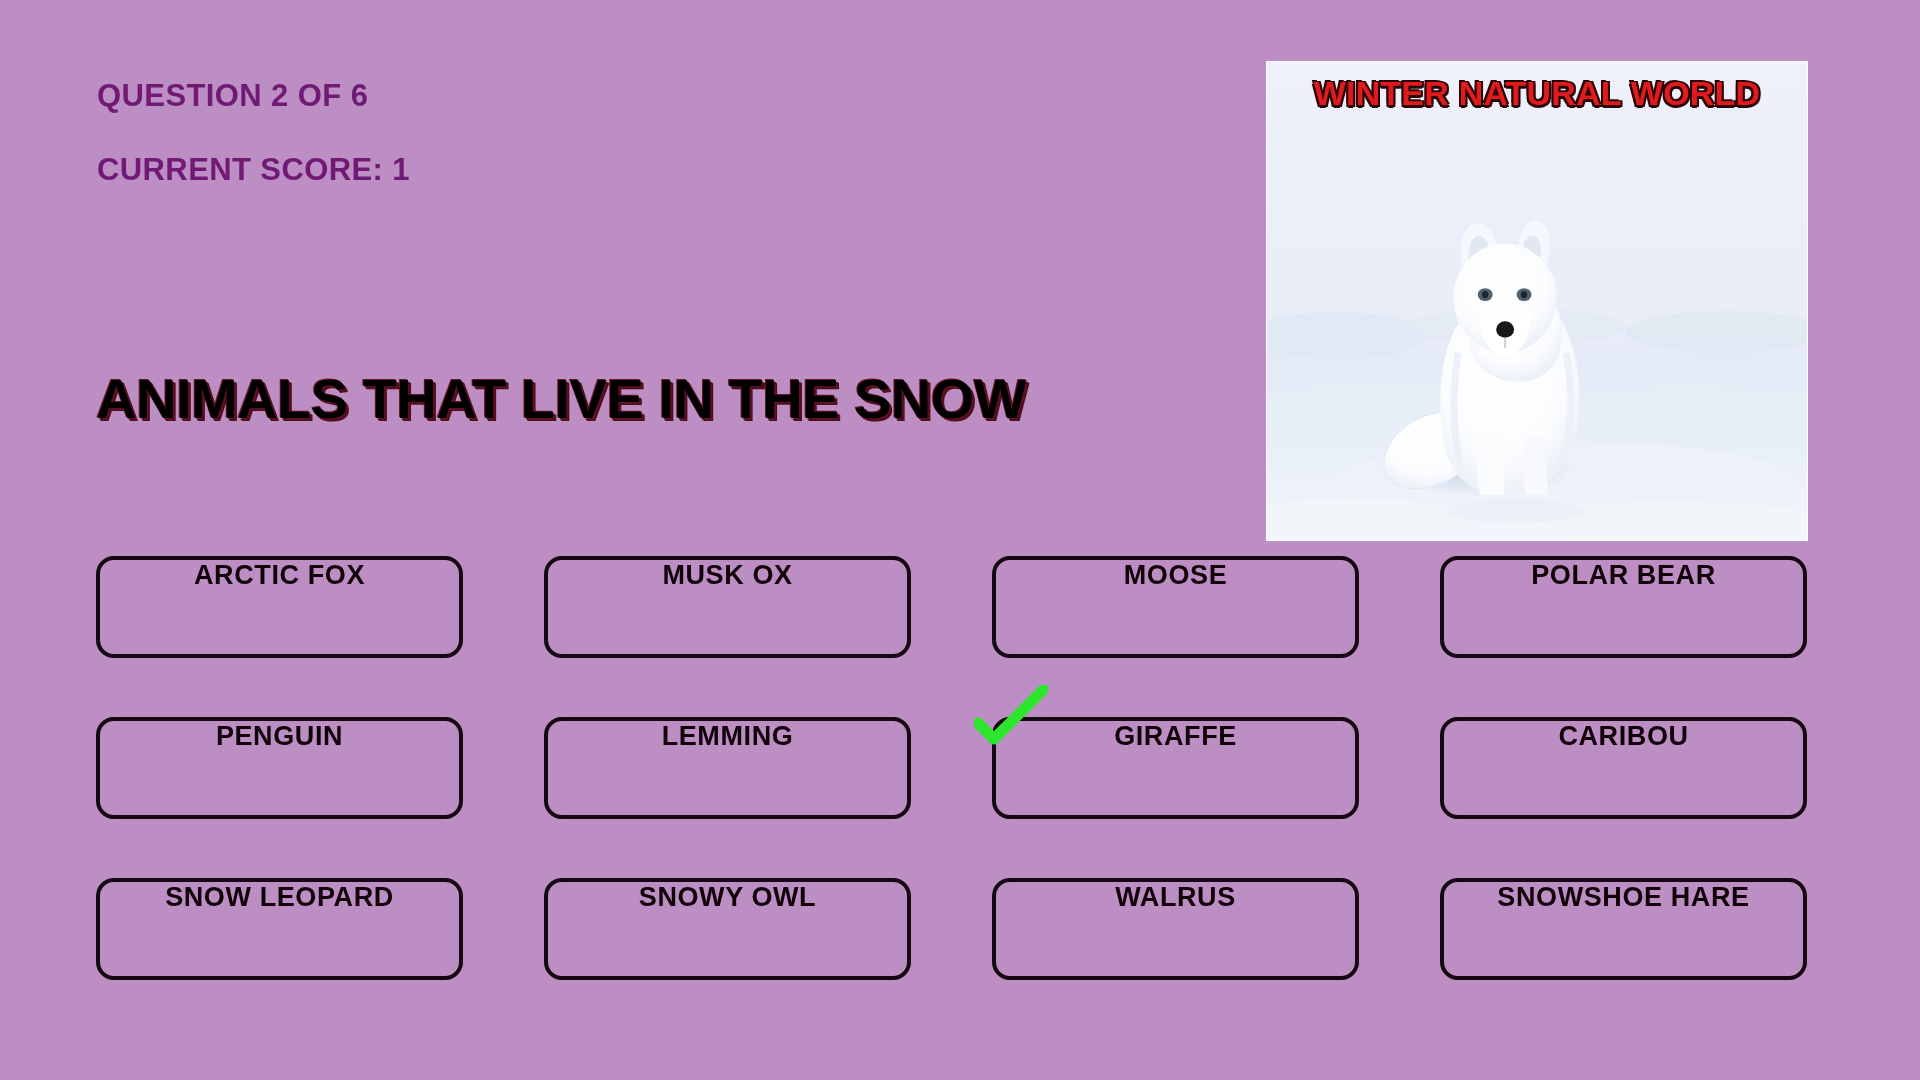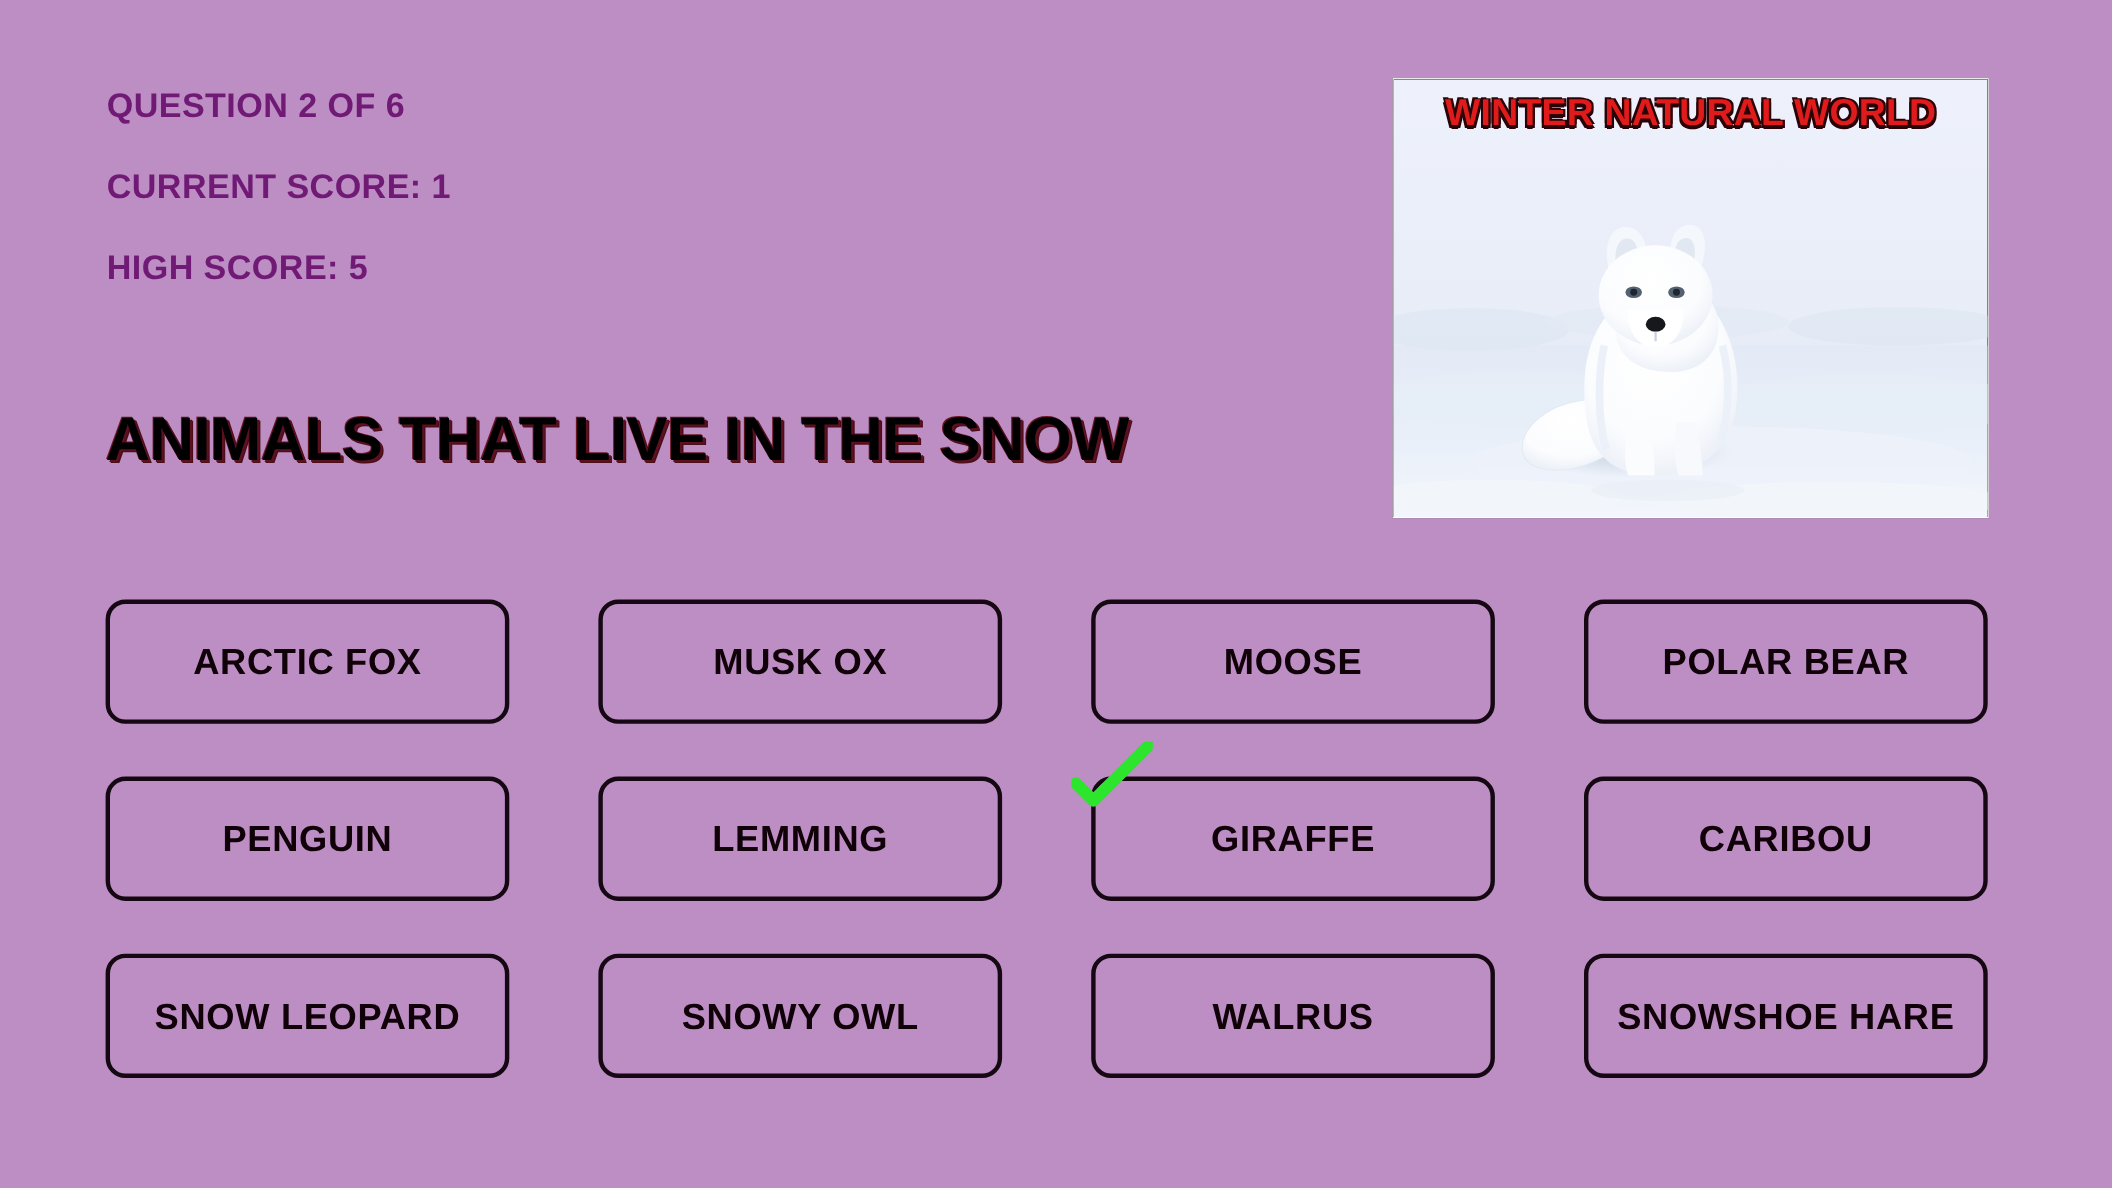--- a/index.html
+++ b/index.html
@@ -58,24 +58,24 @@
     text-shadow:
        2px 2px 0 #5c1020,
        3px 3px 0 #4a0d1a,
       -1px -1px 0 #6a1424;
   }
 
   
   .image-card {
     position: absolute;
     left: 1266px;
-    top: 71px;
+    top: 61px;
     width: 542px;
-    height: 400px;
-    background: #000000;
+    height: 480px;
+    background: #e5e5e5;
     border: 1px solid #ffffff;
     box-sizing: border-box;
     overflow: hidden;
   }
   .card-photo {
     position: absolute;
     left: 0; top: 0;
     width: 100%;
     height: 100%;
   }
@@ -112,31 +112,32 @@
     grid-auto-rows: 113px;
     column-gap: 81px;
     row-gap: 48px;
   }
   .answer-btn {
     position: relative;
     border: 4px solid #150812;
     border-radius: 18px;
     background: #bc8ec4;
     color: #100008;
-    font-size: 33px;
+    font-size: 27px;
     font-weight: bold;
     letter-spacing: 0.6px;
     text-transform: uppercase;
     display: flex;
-    align-items: center;
+    align-items: flex-start;
     justify-content: center;
     box-sizing: border-box;
     font-family: "Liberation Sans", sans-serif;
     cursor: pointer;
     padding: 0;
+    margin-top: 11px;
   }
   .answer-label {
     pointer-events: none;
   }
 
   
   .tick-mark {
     position: absolute;
     left: -22px;
     top: -36px;
@@ -147,21 +148,20 @@
   }
 </style>
 </head>
 <body>
 
 <div id="stage">
 
   <div class="status-block">
     <div class="status-line">QUESTION 2 OF 6</div>
     <div class="status-line">CURRENT SCORE: 1</div>
-    <div class="status-line">HIGH SCORE: 5</div>
   </div>
 
   <div class="question-title">ANIMALS THAT LIVE IN THE SNOW</div>
 
   <div class="image-card">
     <svg class="card-photo" viewBox="0 0 542 411" preserveAspectRatio="none" xmlns="http://www.w3.org/2000/svg">
       <defs>
         <linearGradient id="skyGrad" x1="0" y1="0" x2="0" y2="1">
           <stop offset="0%" stop-color="#eef1fb"></stop>
           <stop offset="55%" stop-color="#e8edf8"></stop>

